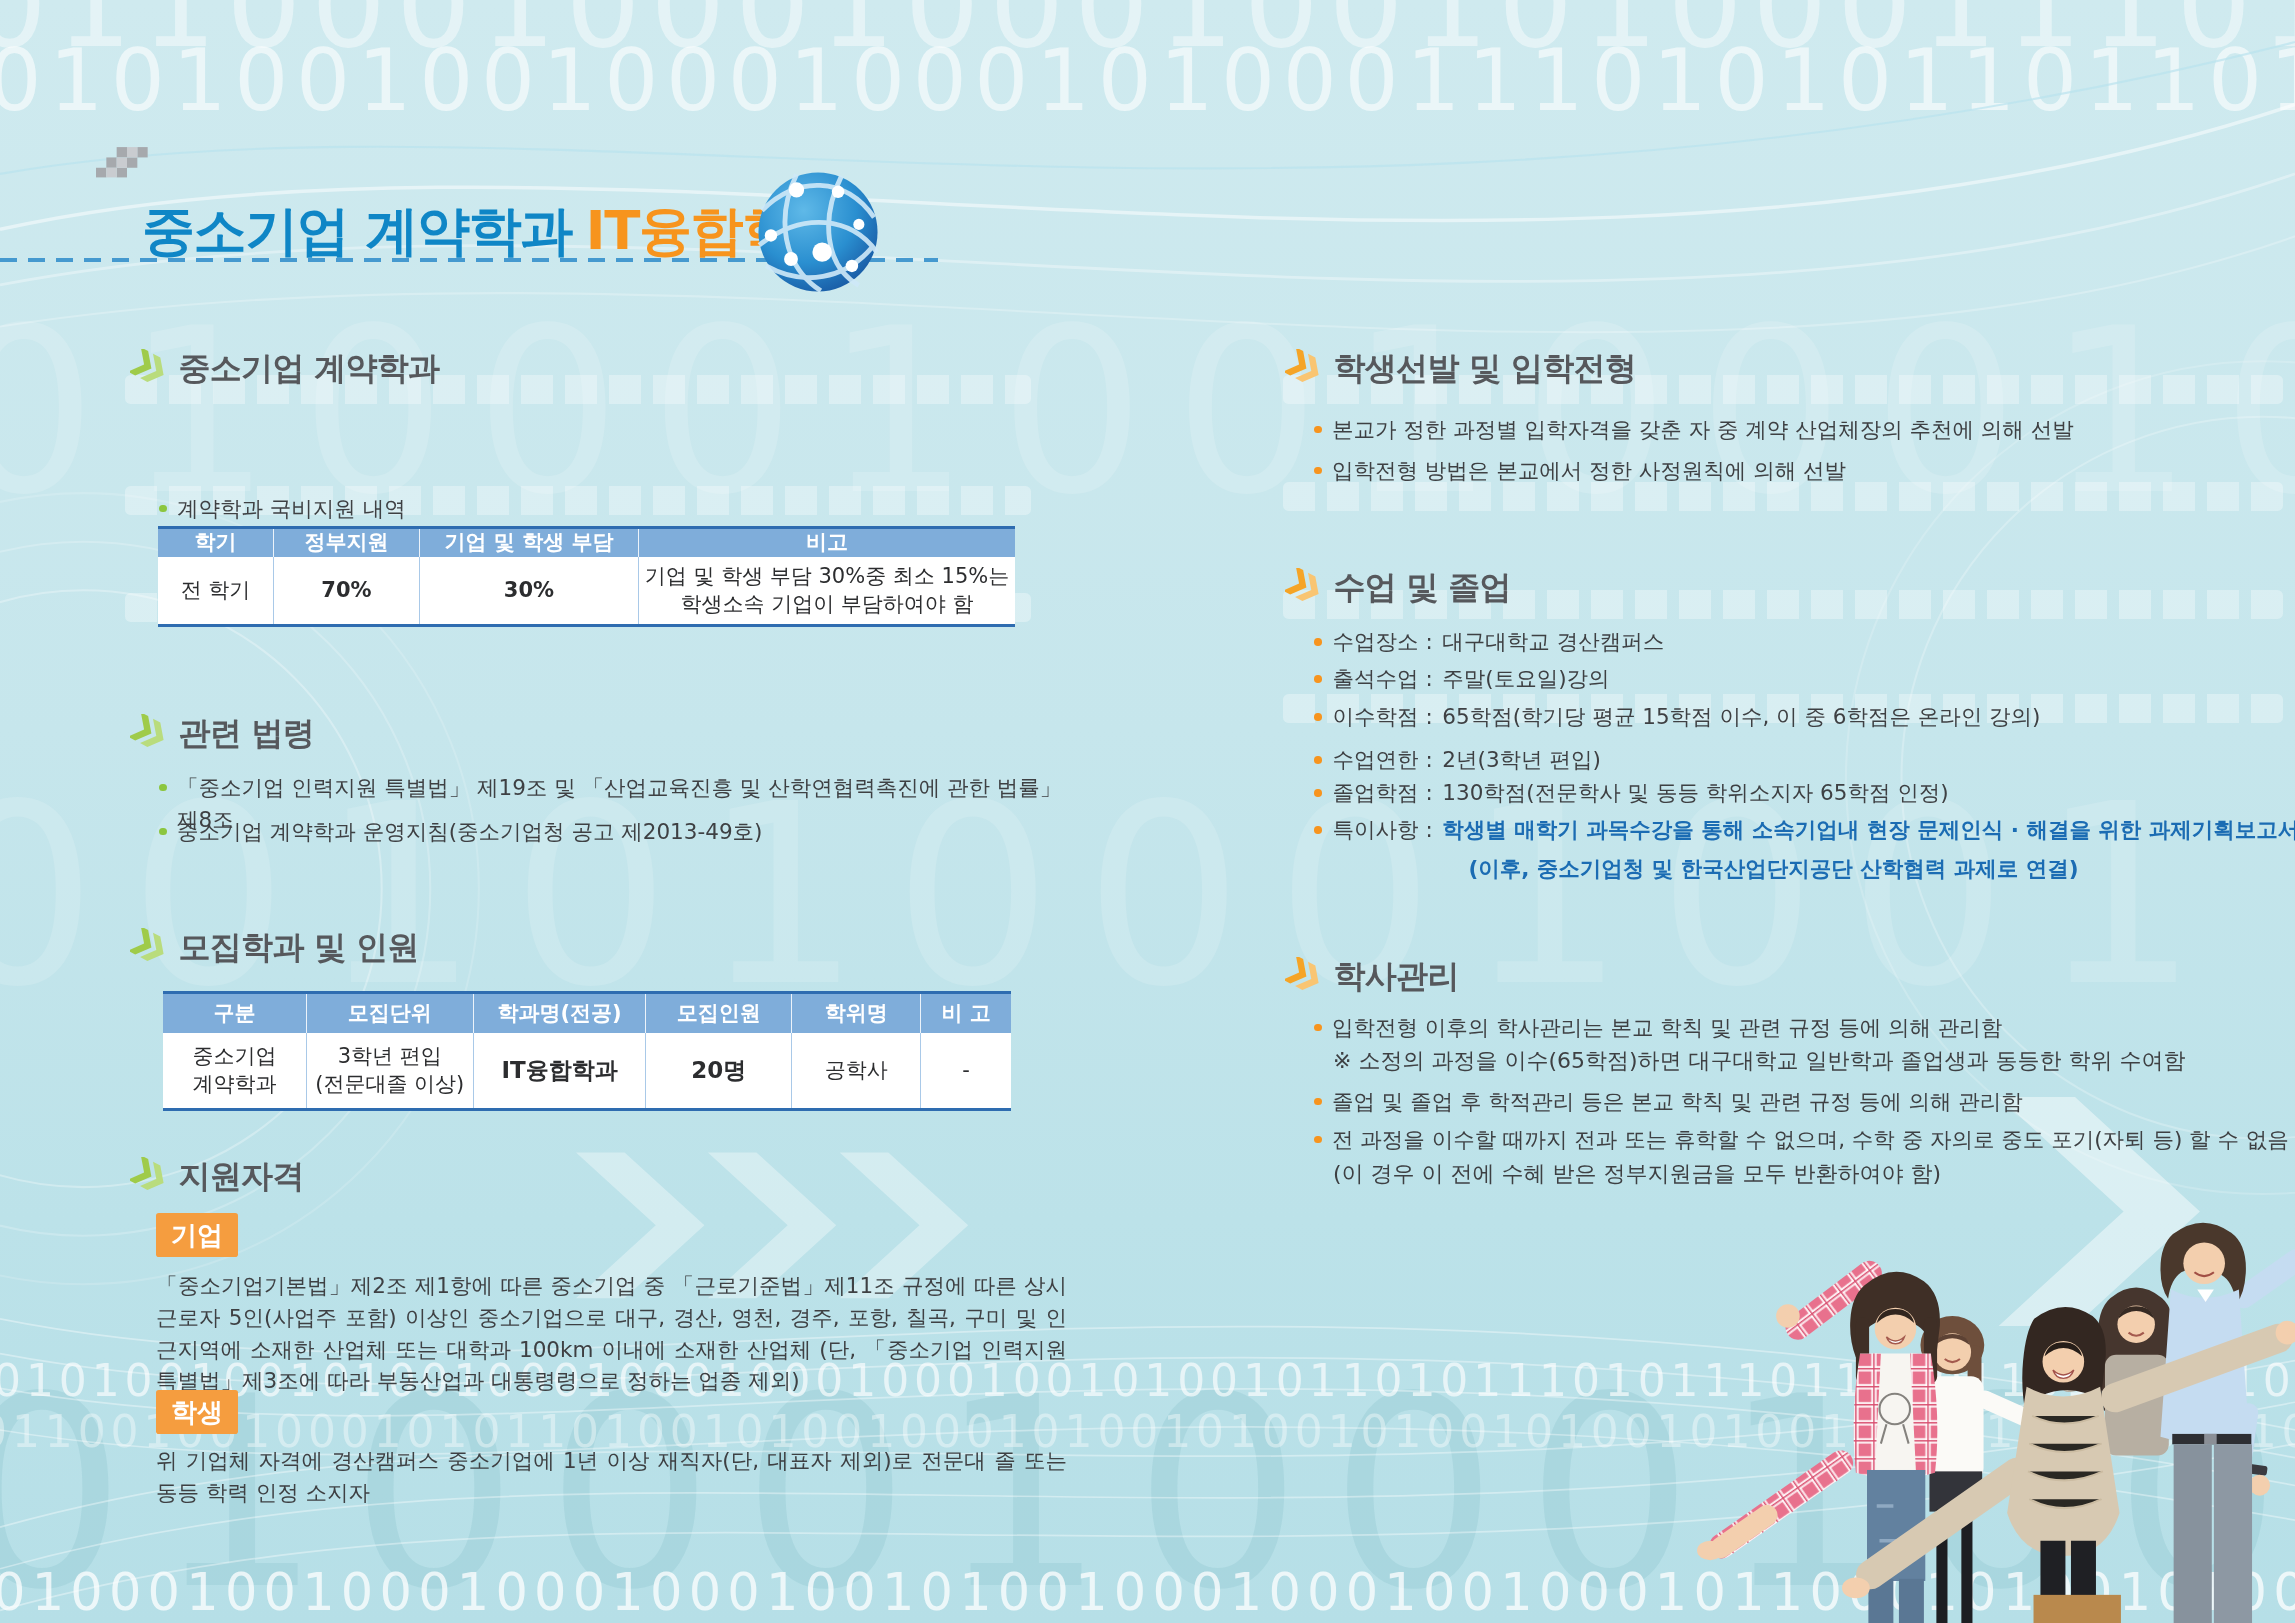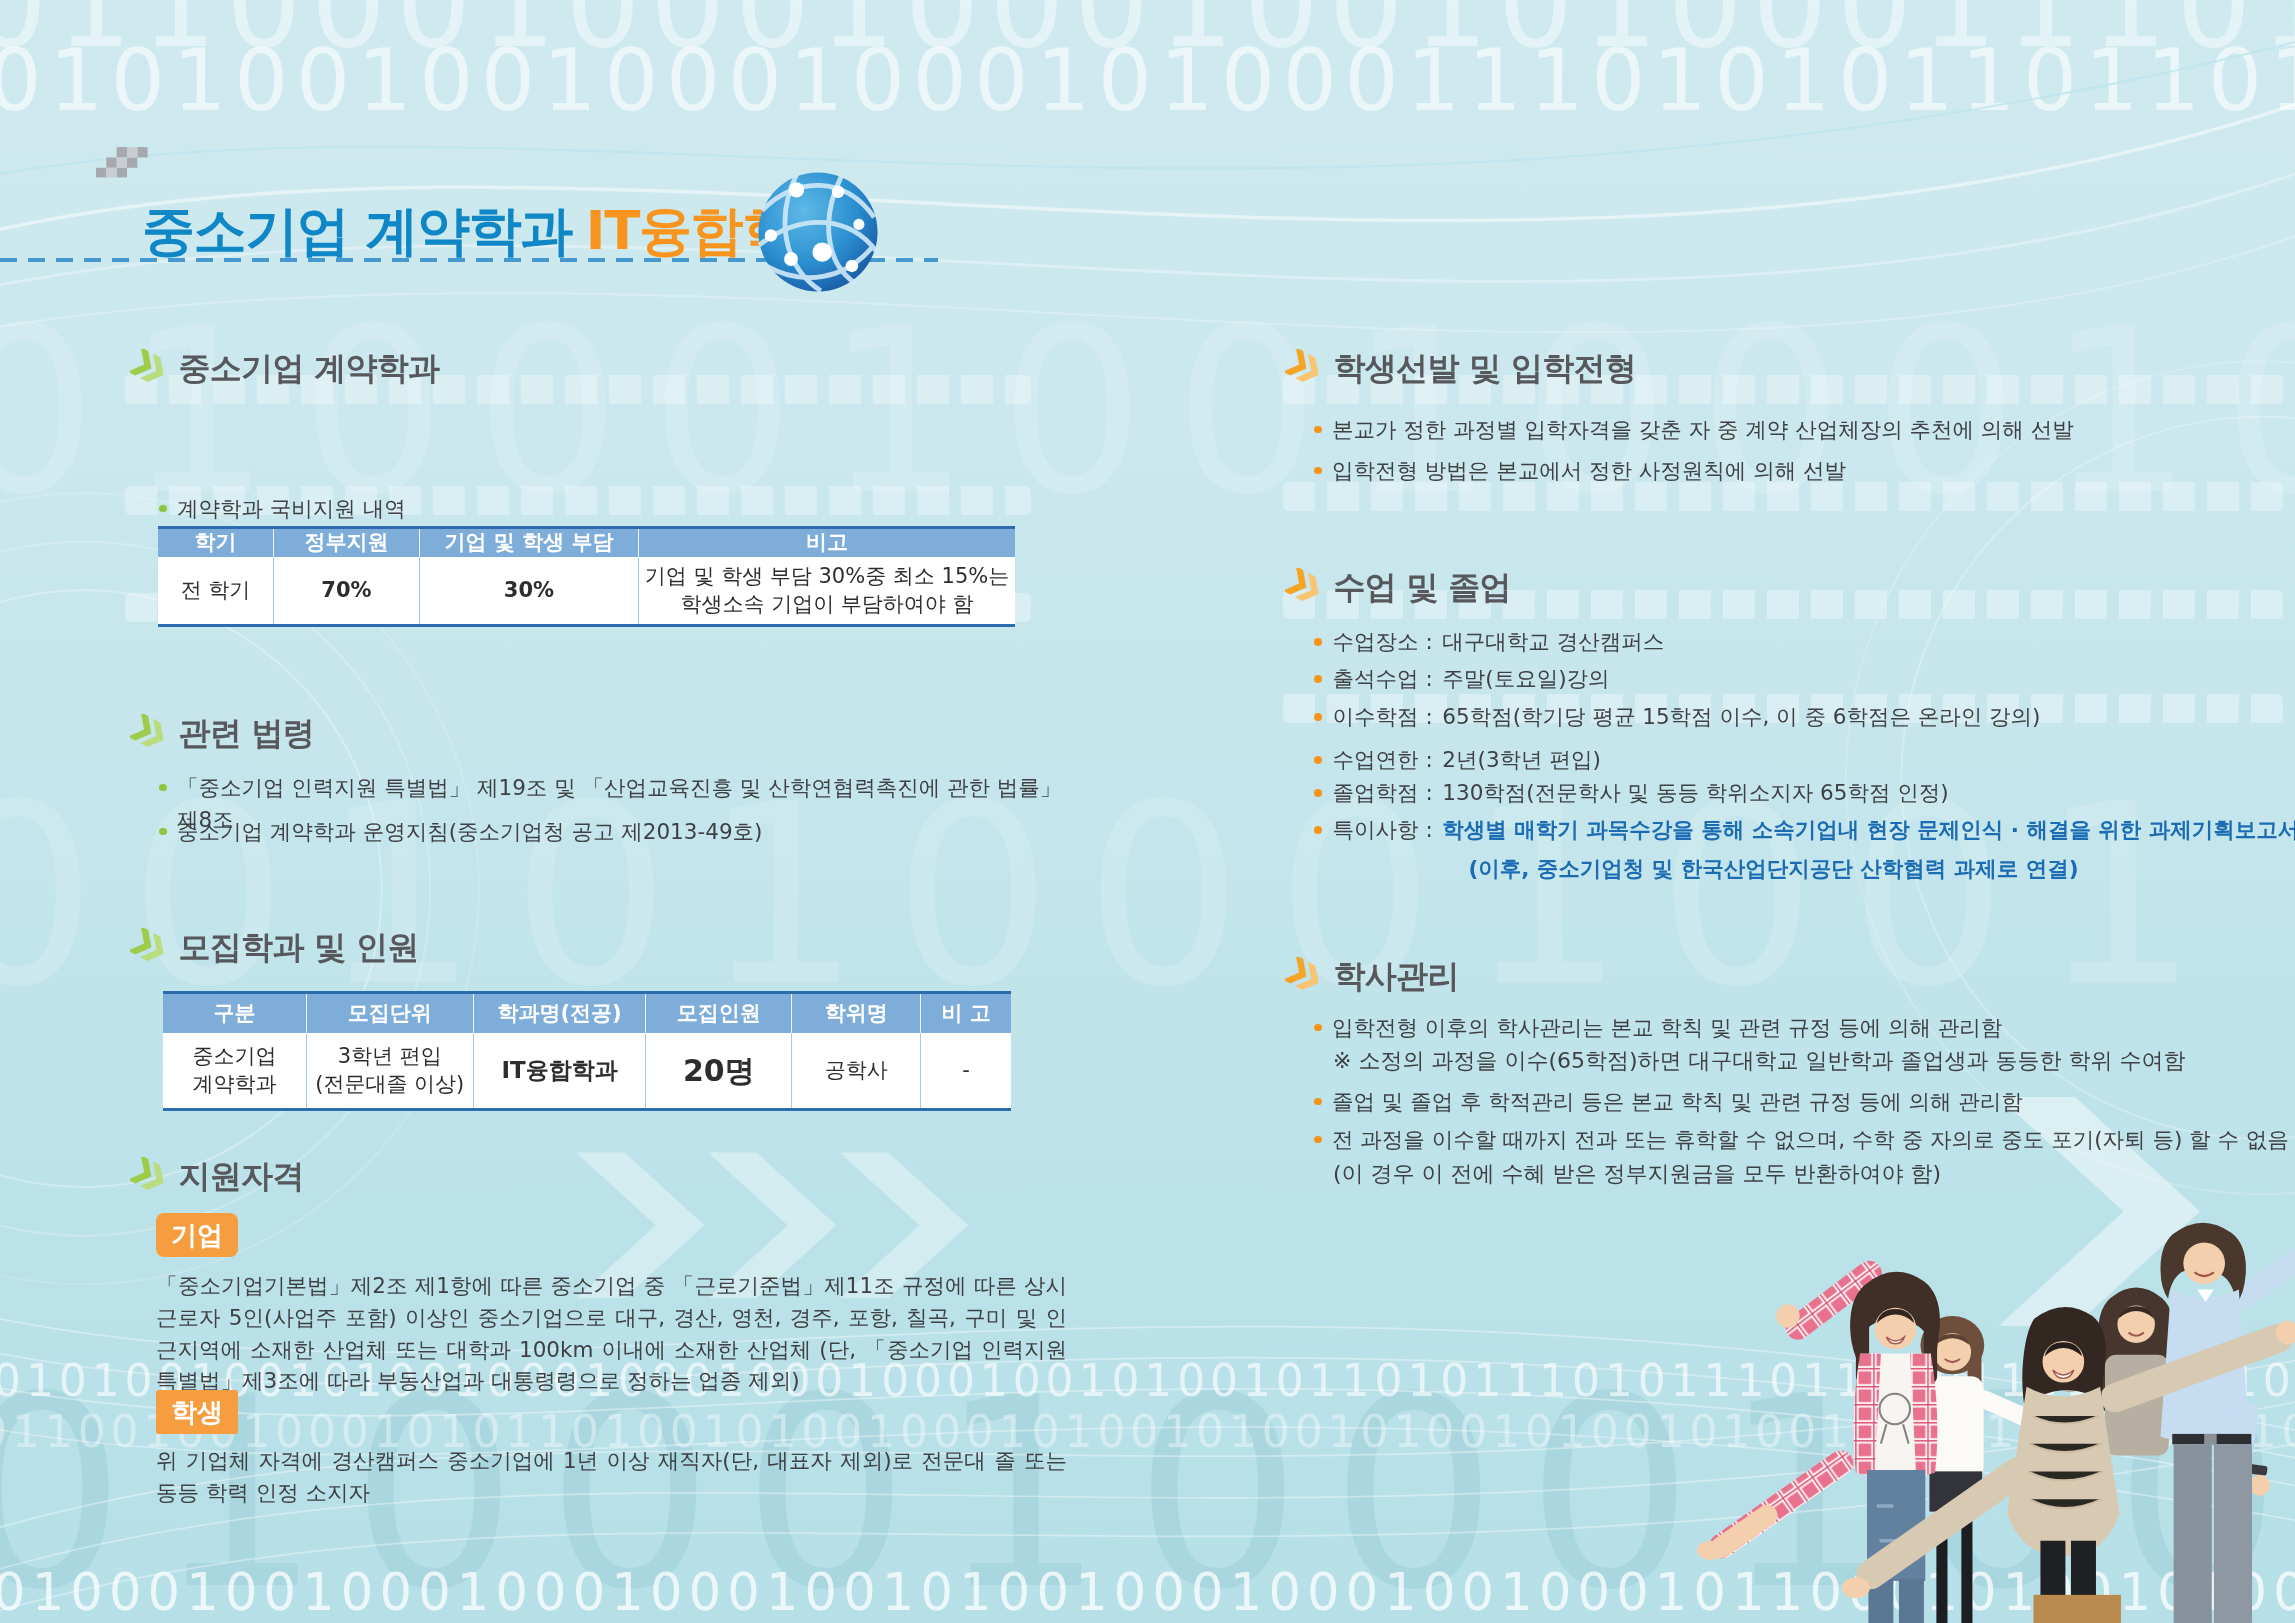--- a/index.html
+++ b/index.html
@@ -215,36 +215,36 @@
     <div class="trow bd" style="height:75px;">
       <div class="cell" style="width:144px;">
         <span>중소기업</span>
         <span>계약학과</span>
       </div>
       <div class="cell" style="width:167px;">
         <span>3학년 편입</span>
         <span>(전문대졸 이상)</span>
       </div>
       <div class="cell bold" style="width:173px; font-size:23px;">IT융합학과</div>
-      <div class="cell bold" style="width:146px; font-size:30px;">20명</div>
+      <div class="cell bold" style="width:146px; font-size:23px;">20명</div>
       <div class="cell" style="width:129px;">공학사</div>
       <div class="cell" style="width:90px;">-</div>
     </div>
   </div>
 
   <div class="sec-head" style="left:130px; top:1155px;">
     <svg class="chev" width="36" height="40" viewBox="0 0 52 58">
       <g transform="rotate(28 26 29)">
         <path d="M2,6 h12 l16,20 l-16,20 h-12 l16,-20 z" fill="#9fcb4a"></path>
         <path d="M22,6 h12 l16,20 l-16,20 h-12 l16,-20 z" fill="#b9dc7d"></path>
       </g>
     </svg>
     <span>지원자격</span>
   </div>
-  <div class="badge" style="left:156px; top:1213px;border-radius:8px;">기업</div>
+  <div class="badge" style="left:156px; top:1213px;">기업</div>
   <div class="para" style="left:156px; top:1270px; width:911px;">「중소기업기본법」제2조 제1항에 따른 중소기업 중 「근로기준법」제11조 규정에 따른 상시근로자 5인(사업주 포함) 이상인 중소기업으로 대구, 경산, 영천, 경주, 포항, 칠곡, 구미 및 인근지역에 소재한 산업체 또는 대학과 100km 이내에 소재한 산업체 (단, 「중소기업 인력지원 특별법」제3조에 따라 부동산업과 대통령령으로 정하는 업종 제외)</div>
   <div class="badge" style="left:156px; top:1390px;">학생</div>
   <div class="para" style="left:156px; top:1445px; width:911px;">위 기업체 자격에 경산캠퍼스 중소기업에 1년 이상 재직자(단, 대표자 제외)로 전문대 졸 또는 동등 학력 인정 소지자</div>
 
   <div class="sec-head" style="left:1285px; top:347px;">
     <svg class="chev" width="36" height="40" viewBox="0 0 52 58">
       <g transform="rotate(28 26 29)">
         <path d="M2,6 h12 l16,20 l-16,20 h-12 l16,-20 z" fill="#f5a426"></path>
         <path d="M22,6 h12 l16,20 l-16,20 h-12 l16,-20 z" fill="#f9c572"></path>
       </g>

